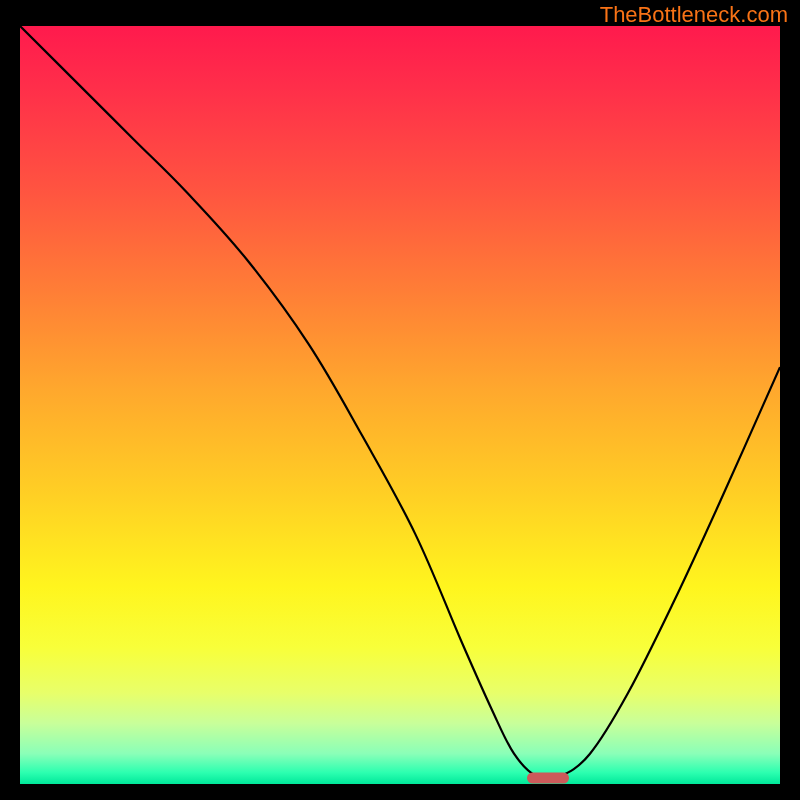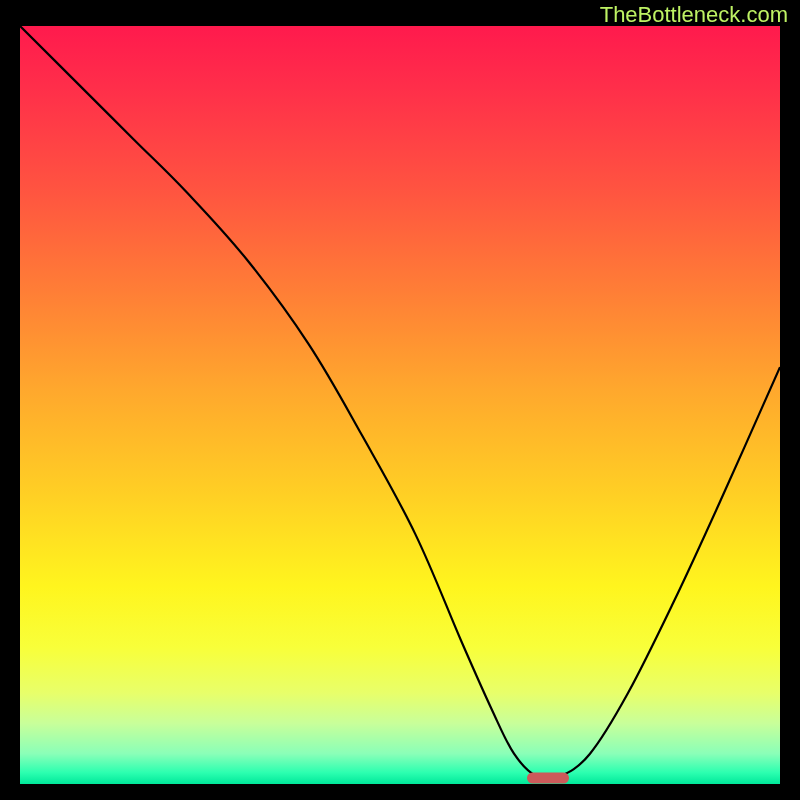--- a/index.html
+++ b/index.html
@@ -8,21 +8,21 @@
     width: 800px;
     height: 800px;
     background: #000;
     position: relative;
     font-family: Arial, sans-serif;
   }
   .attribution {
     position: absolute;
     top: 2px;
     right: 12px;
-    color: #bef264;
+    color: #f97316;
     font-size: 22px;
     font-weight: normal;
     z-index: 10;
   }
   .plot-area {
     position: absolute;
     left: 20px;
     top: 26px;
     width: 760px;
     height: 758px;

